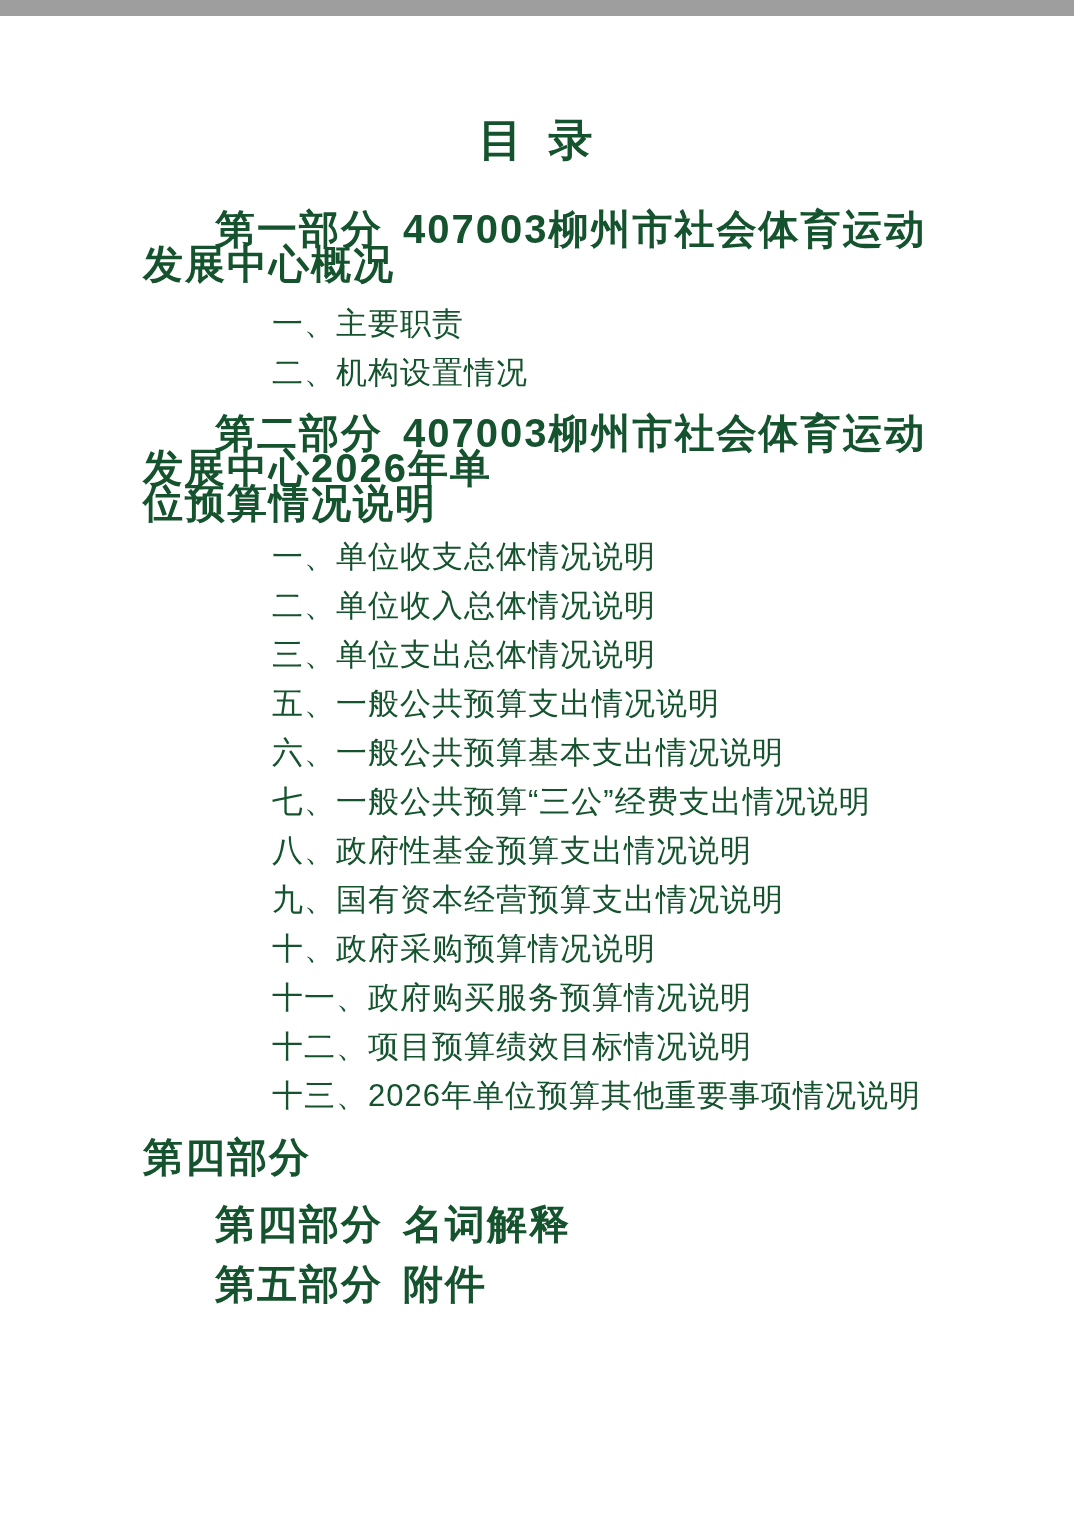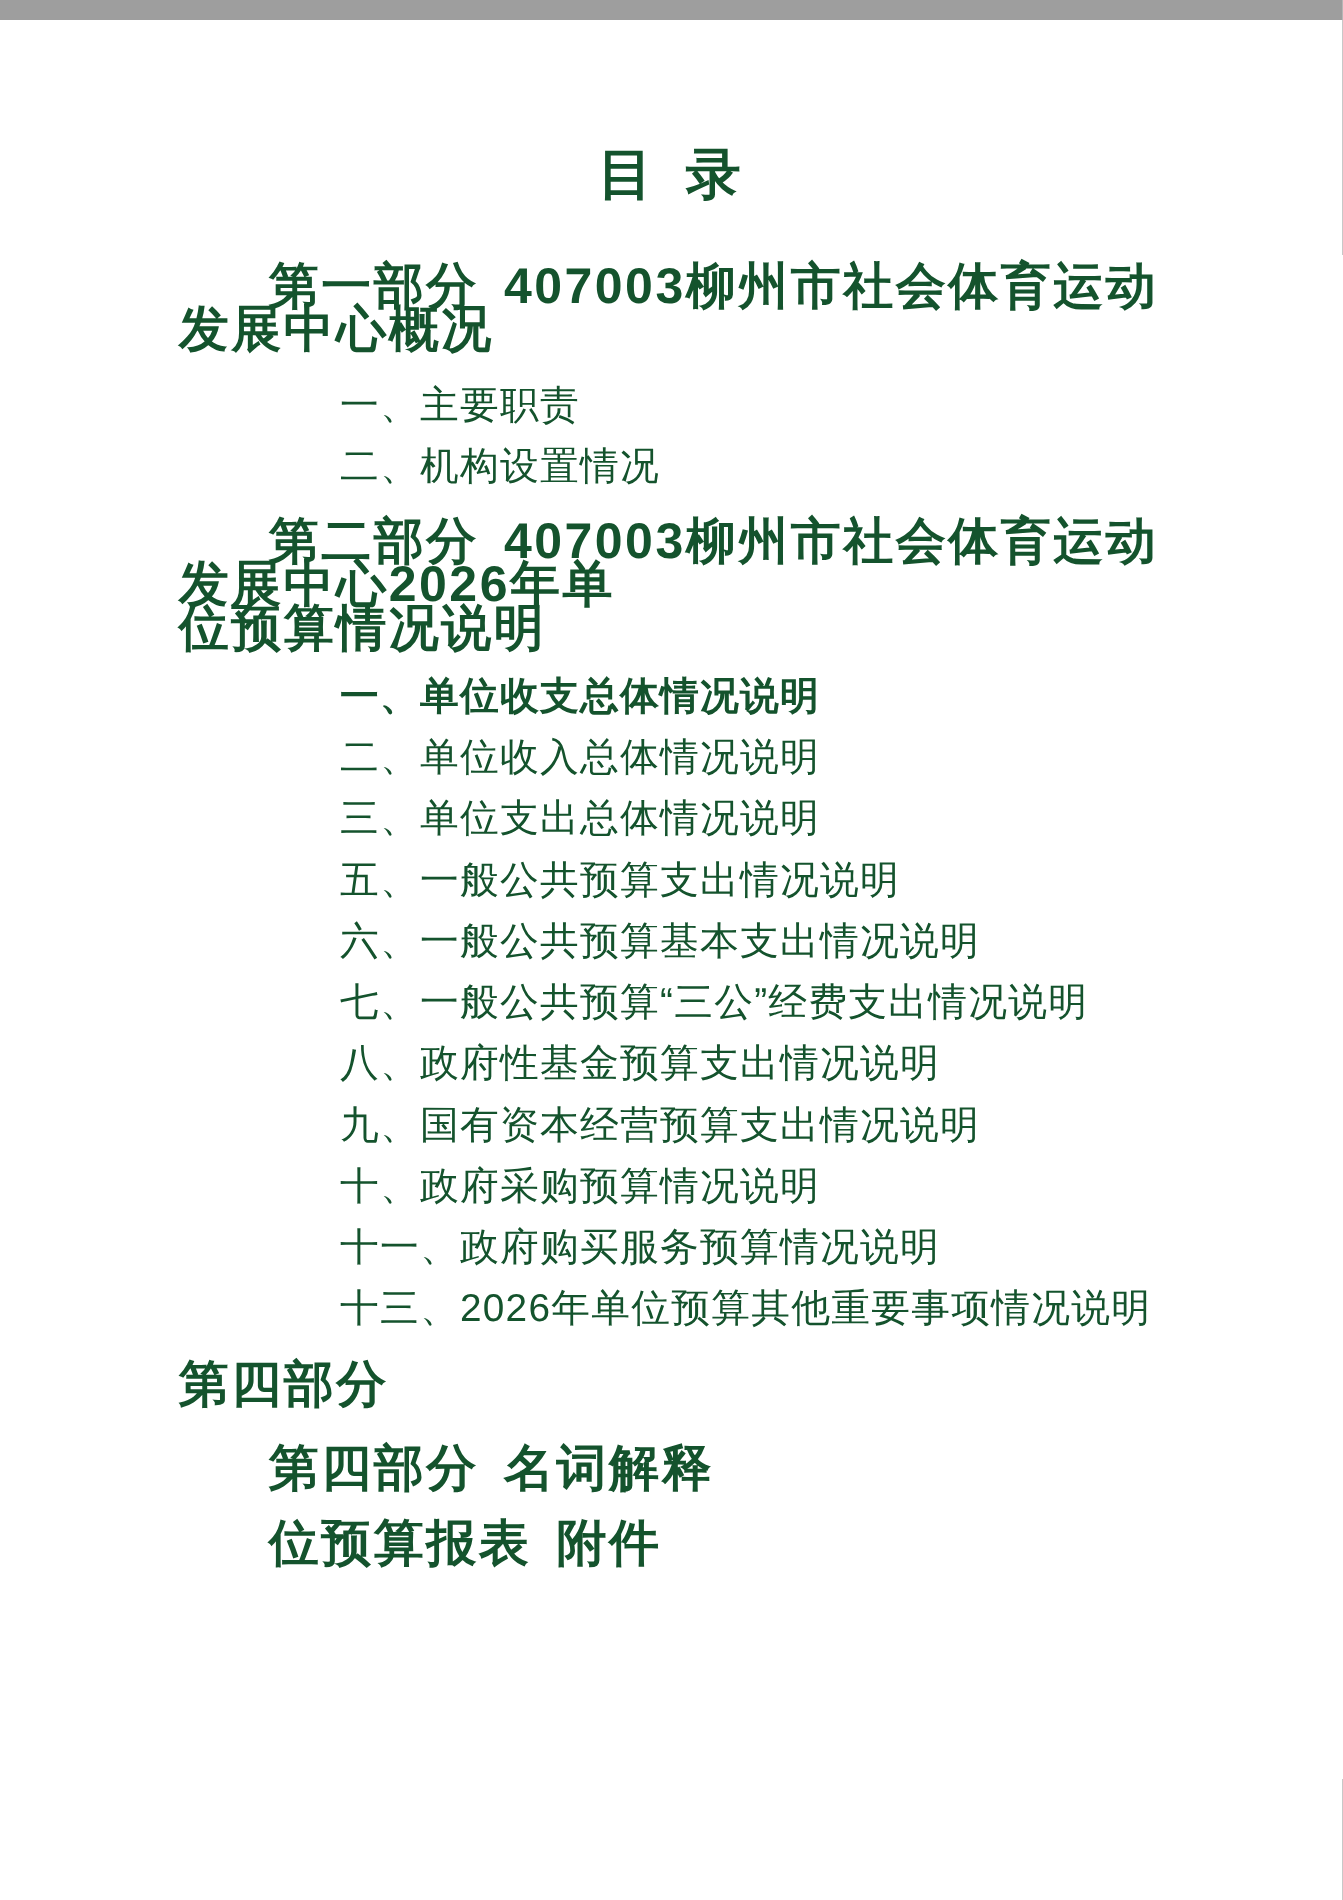--- a/index.html
+++ b/index.html
@@ -45,21 +45,21 @@
   .heading.h4 { margin-top: 32px; }
   .heading.h5 { margin-top: 25px; }
   .toc-item {
     font-size: 31px;
     line-height: 34px;
     padding-left: 129px;
     margin-top: 15px;
     letter-spacing: 1px;
   }
   .toc-item.first-of-group { margin-top: 25px; }
-  .toc-item.first-of-part2 { margin-top: 19px; font-weight: bold; }
+  .toc-item.first-of-part2 { margin-top: 19px; }
 </style>
 </head>
 <body>
 
 <div class="page">
   <div class="content">
 
     <div class="doc-title">目 录</div>
 
     <div class="heading h1">
@@ -77,28 +77,29 @@
     <div class="toc-item first-of-part2">一、单位收支总体情况说明</div>
     <div class="toc-item">二、单位收入总体情况说明</div>
     <div class="toc-item">三、单位支出总体情况说明</div>
     <div class="toc-item">五、一般公共预算支出情况说明</div>
     <div class="toc-item">六、一般公共预算基本支出情况说明</div>
     <div class="toc-item">七、一般公共预算“三公”经费支出情况说明</div>
     <div class="toc-item">八、政府性基金预算支出情况说明</div>
     <div class="toc-item">九、国有资本经营预算支出情况说明</div>
     <div class="toc-item">十、政府采购预算情况说明</div>
     <div class="toc-item">十一、政府购买服务预算情况说明</div>
+    <div class="toc-item">十二、项目预算绩效目标情况说明</div>
     <div class="toc-item">十三、2026年单位预算其他重要事项情况说明</div>
 
     <div class="heading h3">
       <div class="line-wrap">第四部分</div>
     </div>
 
     <div class="heading h4">
       <div class="line-first">第四部分 名词解释</div>
     </div>
 
     <div class="heading h5">
-      <div class="line-first">位预算报表 附件</div>
+      <div class="line-first">第五部分 附件</div>
     </div>
 
   </div>
 </div>
 
 </body></html>

